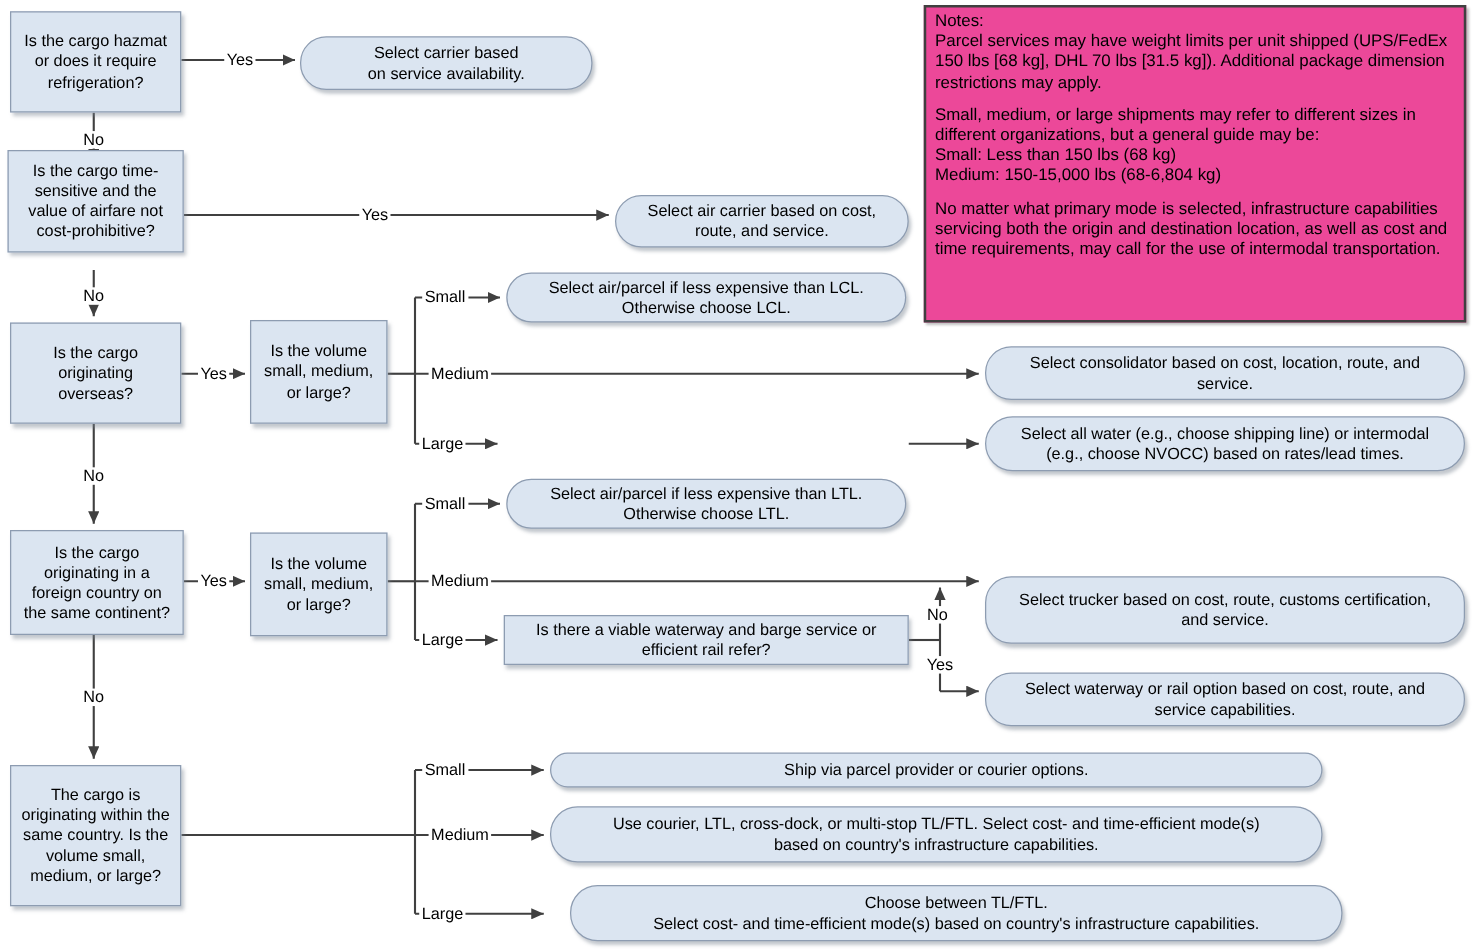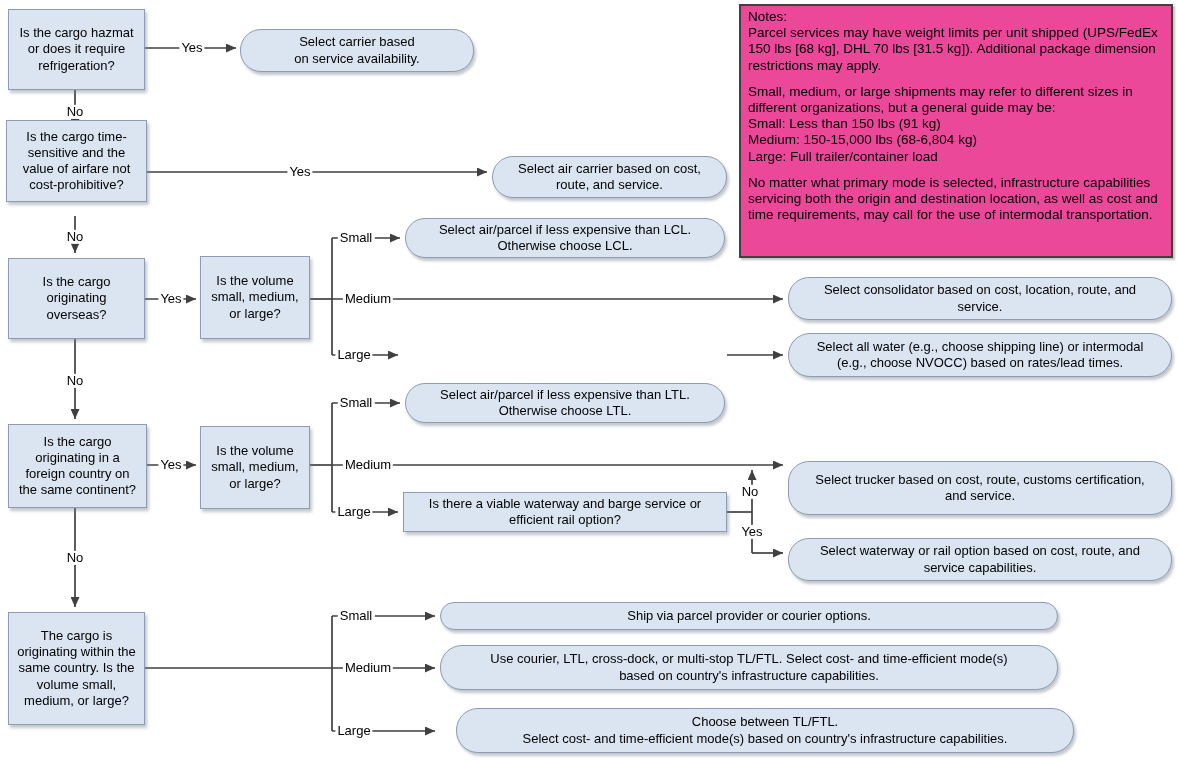--- a/index.html
+++ b/index.html
@@ -121,21 +121,21 @@
 small, medium,
 or large?</div>
 
   <div class="node stadium" style="left:405px;top:383px;width:320px;height:40px;border-radius:20px;">Select air/parcel if less expensive than LTL.
 Otherwise choose LTL.</div>
 
   <div class="node stadium" style="left:788px;top:461px;width:384px;height:54px;border-radius:21px;">Select trucker based on cost, route, customs certification,
 and service.</div>
 
   <div class="node rect" style="left:403px;top:492px;width:324px;height:40px;">Is there a viable waterway and barge service or
-efficient rail option?</div>
+efficient rail refer?</div>
 
   <div class="node stadium" style="left:788px;top:538px;width:384px;height:43px;border-radius:21px;">Select waterway or rail option based on cost, route, and
 service capabilities.</div>
 
   <div class="node rect" style="left:8px;top:612px;width:137px;height:113px;">The cargo is
 originating within the
 same country. Is the
 volume small,
 medium, or large?</div>
 
@@ -165,20 +165,19 @@
   <div class="elabel" style="left:75px;top:558px;">No</div>
   <div class="elabel" style="left:356px;top:616px;">Small</div>
   <div class="elabel" style="left:368px;top:668px;">Medium</div>
   <div class="elabel" style="left:354px;top:731px;">Large</div>
 
   <div class="notes">
     <div>Notes:</div>
     <div class="blk">Parcel services may have weight limits per unit shipped (UPS/FedEx 150 lbs [68 kg], DHL 70 lbs [31.5 kg]). Additional package dimension restrictions may apply.</div>
     <div class="blk">
       <div>Small, medium, or large shipments may refer to different sizes in different organizations, but a general guide may be:</div>
-      <div>Small: Less than 150 lbs (91 kg)</div>
+      <div>Small: Less than 150 lbs (68 kg)</div>
       <div>Medium: 150-15,000 lbs (68-6,804 kg)</div>
-      <div>Large: Full trailer/container load</div>
     </div>
     <div class="blk">No matter what primary mode is selected, infrastructure capabilities servicing both the origin and destination location, as well as cost and time requirements, may call for the use of intermodal transportation.</div>
   </div>
 
 </div>
 
 </body></html>

